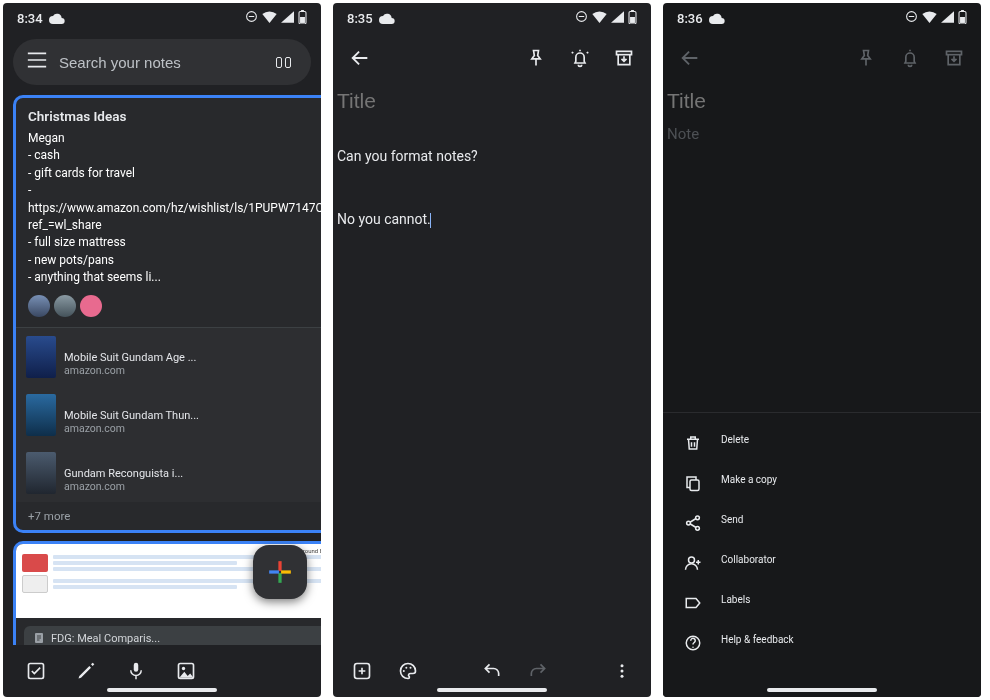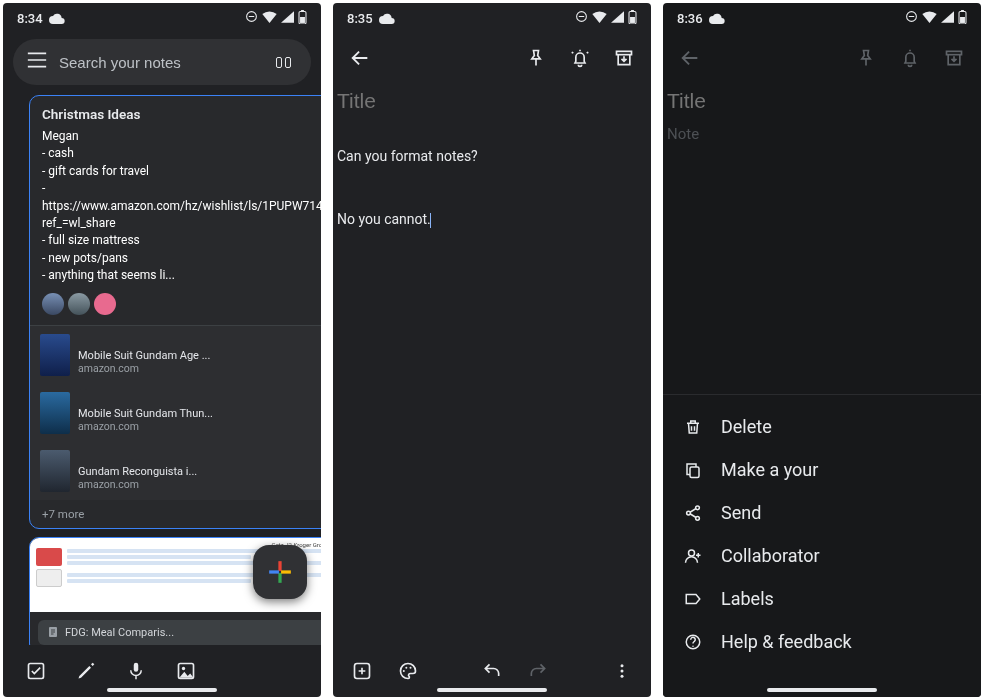--- a/index.html
+++ b/index.html
@@ -70,25 +70,24 @@
     z-index:-1;
   }
   .view-toggle { display:flex; gap:3px; padding:0 6px; }
   .vt-box { width:6px; height:11px; border:1.6px solid #e8eaed; border-radius:2px; }
 
   .grid-body { flex:1; overflow:hidden; padding: 0 10px; position: relative; }
   .masonry { display:flex; gap:8px; }
   .col { flex:1; display:flex; flex-direction:column; gap:8px; }
   .card {
     background: #28292c;
-    border: 1px solid #3b82f6;
+    border: 3px solid #3b82f6;
     border-radius: 10px;
     overflow: hidden;
     font-size: 12px;
-    margin-left: 16px;
   }
   .card-pad { padding: 10px 12px; }
   .card-title { font-size: 13.5px; font-weight: 600; margin-bottom: 6px; }
   .card-body { color:#ffffff; line-height: 1.45; font-size: 12px; white-space: pre-line; }
   .collab-row { display:flex; gap:4px; margin-top:8px; }
   .collab { width:22px;height:22px;border-radius:50%; background:#555; position:relative; overflow:hidden; }
   .collab.c1{background: linear-gradient(#7890b5,#3a4862);}
   .collab.c2{background: linear-gradient(#8a9aa3,#44525a);}
   .collab.c3{background:#e86a8f;}
   .card-divider{height:1px;background:#3c4043;}
@@ -143,22 +142,22 @@
     padding:0 14px; gap:16px; color:#bdc1c6;
   }
   .editor-bottom .gap{flex:1;}
   .editor-bottom .dim{color:#5f6368;}
   .sheet{
     position:absolute; left:0; right:0; bottom:0;
     background:#17181a; border-top:1px solid #2a2b2e;
     padding:10px 0 34px;
   }
   .sheet-item{
-    display:flex; align-items:center; gap:18px;
-    padding:11px 20px; font-size:18px; color:#e8eaed;
+    display:flex; align-items:flex-start; gap:18px;
+    padding:11px 20px; font-size:10px; color:#e8eaed;
   }
   .sheet-item .mi{width:20px;display:flex;align-items:center;justify-content:center;color:#e8eaed;}
   .tiny-label{font-size:6px;color:#444;line-height:1;}
   .compare-inner{padding:4px 6px;}
   .cmp-row{display:flex;gap:5px;align-items:center;margin-bottom:3px;}
   .cmp-thumb{width:26px;height:18px;background:#d94a4a;border-radius:2px;}
   .cmp-bars{flex:1;display:flex;flex-direction:column;gap:2px;}
   .cmp-bar{height:4px;background:#d6e3f3;border-radius:1px;}
   .cmp-bar.short{width:60%;}
 </style>
@@ -499,21 +498,21 @@
         </span>
       <span>Delete</span>
     </div>
     <div class="sheet-item">
       <span class="mi">
           <svg width="18" height="18" viewBox="0 0 24 24">
             <rect x="8" y="8" width="12" height="14" rx="2" fill="none" stroke="#e8eaed" stroke-width="2"></rect>
             <path fill="none" stroke="#e8eaed" stroke-width="2" d="M16 8V4H4v14h4"></path>
           </svg>
         </span>
-      <span>Make a your</span>
+      <span>Make a copy</span>
     </div>
     <div class="sheet-item">
       <span class="mi">
           <svg width="18" height="18" viewBox="0 0 24 24">
             <circle cx="6" cy="12" r="2.5" fill="none" stroke="#e8eaed" stroke-width="2"></circle>
             <circle cx="18" cy="5" r="2.5" fill="none" stroke="#e8eaed" stroke-width="2"></circle>
             <circle cx="18" cy="19" r="2.5" fill="none" stroke="#e8eaed" stroke-width="2"></circle>
             <path stroke="#e8eaed" stroke-width="2" d="M8 11l8-5M8 13l8 5"></path>
           </svg>
         </span>

